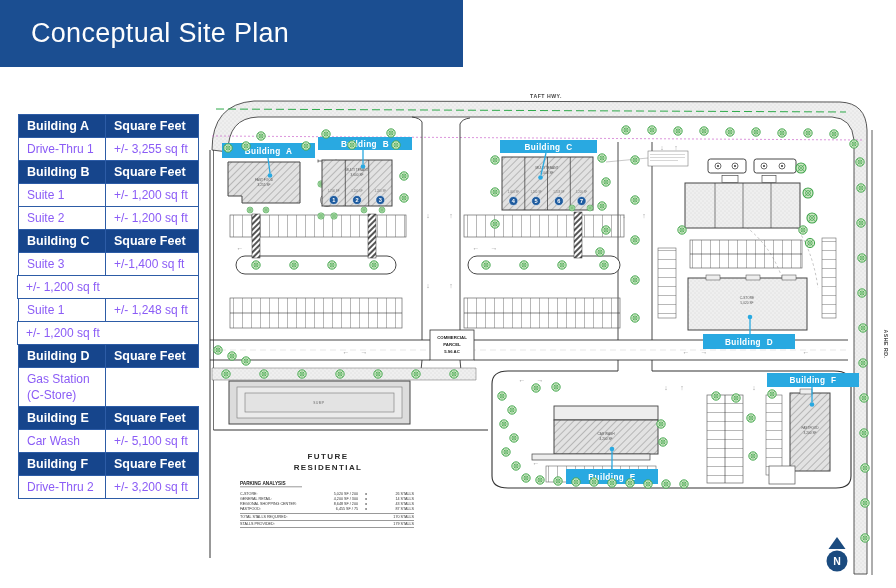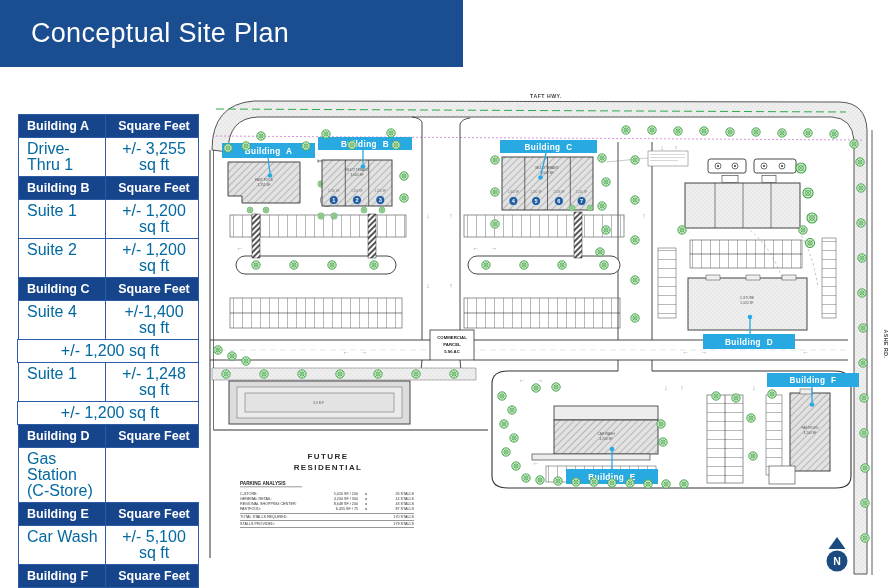--- a/index.html
+++ b/index.html
@@ -4,24 +4,24 @@
 <style>
   html,body{margin:0;padding:0;background:#fff;width:896px;height:588px;overflow:hidden;
             font-family:"Liberation Sans",sans-serif;}
   .page{position:relative;width:896px;height:588px;background:#fff;}
   .header{position:absolute;left:0;top:0;width:463px;height:67px;background:#1b4e91;}
   .header h1{margin:0;padding:0 0 0 31px;line-height:66px;font-size:27px;font-weight:400;
              color:#fdfdfd;letter-spacing:.3px;}
   
   .sqft{position:absolute;left:18px;top:115px;width:181px;}
   .trow{display:flex;margin-top:-1px;}
-  .tcell{border:1px solid #2d5ca6;background:#fff;padding:3px 4px 3px 8px;font-size:16px;
-         color:#0369a1;line-height:16px;box-sizing:border-box;}
+  .tcell{border:1px solid #2d5ca6;background:#fff;padding:3px 4px 3px 8px;font-size:12px;
+         color:#8b5cf6;line-height:16px;box-sizing:border-box;}
   .tlabel{width:88px;}
-  .tvalue{flex:1;margin-left:-1px;text-align:center;}
+  .tvalue{flex:1;margin-left:-1px;}
   .thead .tcell{background:#16458c;color:#fff;font-weight:bold;font-size:12.5px;}
   
   svg.plan{position:absolute;left:206px;top:88px;}
   svg.plan text{font-family:"Liberation Sans",sans-serif;}
   .t-lbl{font-size:8.2px;fill:#fff;font-weight:bold;text-anchor:middle;letter-spacing:.4px;word-spacing:3px;}
   .t-num{font-size:5.6px;fill:#fff;font-weight:bold;text-anchor:middle;}
   .t-tiny{font-size:3.2px;fill:#555;text-anchor:middle;}
   .t-sf{font-size:2.8px;fill:#777;text-anchor:middle;}
   .t-road{font-size:5.2px;fill:#444;text-anchor:middle;letter-spacing:.5px;font-weight:bold;}
   .t-big{font-size:8px;fill:#2b2b2b;font-weight:bold;text-anchor:middle;letter-spacing:1.4px;}
@@ -64,21 +64,21 @@
       </div>
       <div class="trow">
         <div class="tcell tlabel">Suite 2</div>
         <div class="tcell tvalue">+/- 1,200 sq ft</div>
       </div>
       <div class="trow thead">
         <div class="tcell tlabel">Building C</div>
         <div class="tcell tvalue">Square Feet</div>
       </div>
       <div class="trow">
-        <div class="tcell tlabel">Suite 4</div>
+        <div class="tcell tlabel">Suite 3</div>
         <div class="tcell tvalue">+/-1,400 sq ft</div>
       </div>
       <div class="trow">
         <div class="tcell tvalue">+/- 1,200 sq ft</div>
       </div>
       <div class="trow">
         <div class="tcell tlabel">Suite 1</div>
         <div class="tcell tvalue">+/- 1,248 sq ft</div>
       </div>
       <div class="trow">
@@ -95,20 +95,24 @@
         <div class="tcell tlabel">Building E</div>
         <div class="tcell tvalue">Square Feet</div>
       </div>
       <div class="trow">
         <div class="tcell tlabel">Car Wash</div>
         <div class="tcell tvalue">+/- 5,100 sq ft</div>
       </div>
       <div class="trow thead">
         <div class="tcell tlabel">Building F</div>
         <div class="tcell tvalue">Square Feet</div>
+      </div>
+      <div class="trow">
+        <div class="tcell tlabel">Drive-Thru 2</div>
+        <div class="tcell tvalue">+/- 3,200 sq ft</div>
       </div>
     </div>
 
   <svg class="plan" width="690" height="500" viewBox="0 0 690 500">
     <defs>
       <pattern id="pv" width="9" height="22" patternUnits="userSpaceOnUse">
         <path d="M0.5,0 V22" stroke="#888" stroke-width="0.6"></path>
       </pattern>
       <pattern id="ph" width="22" height="9" patternUnits="userSpaceOnUse">
         <path d="M0,0.5 H22" stroke="#888" stroke-width="0.6"></path>

